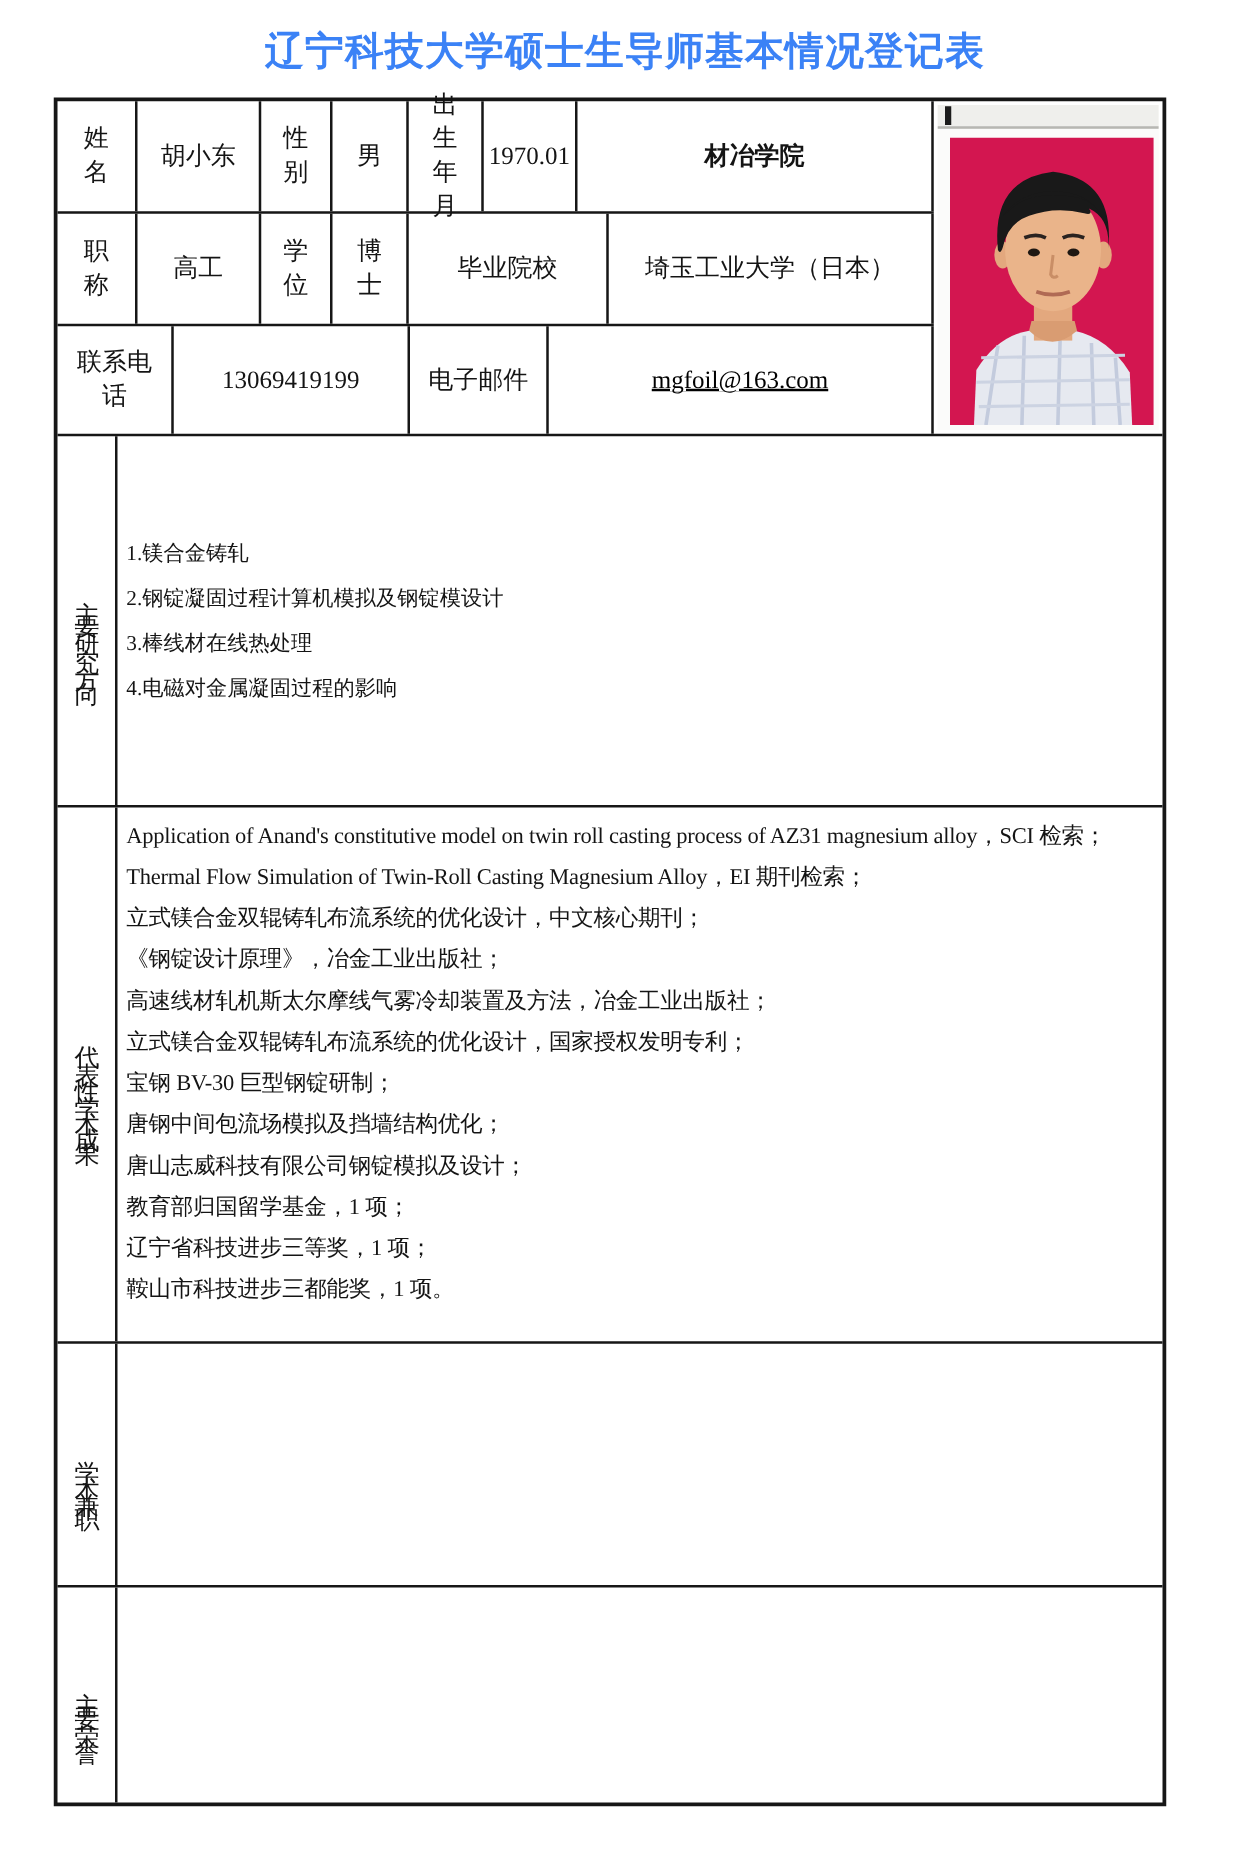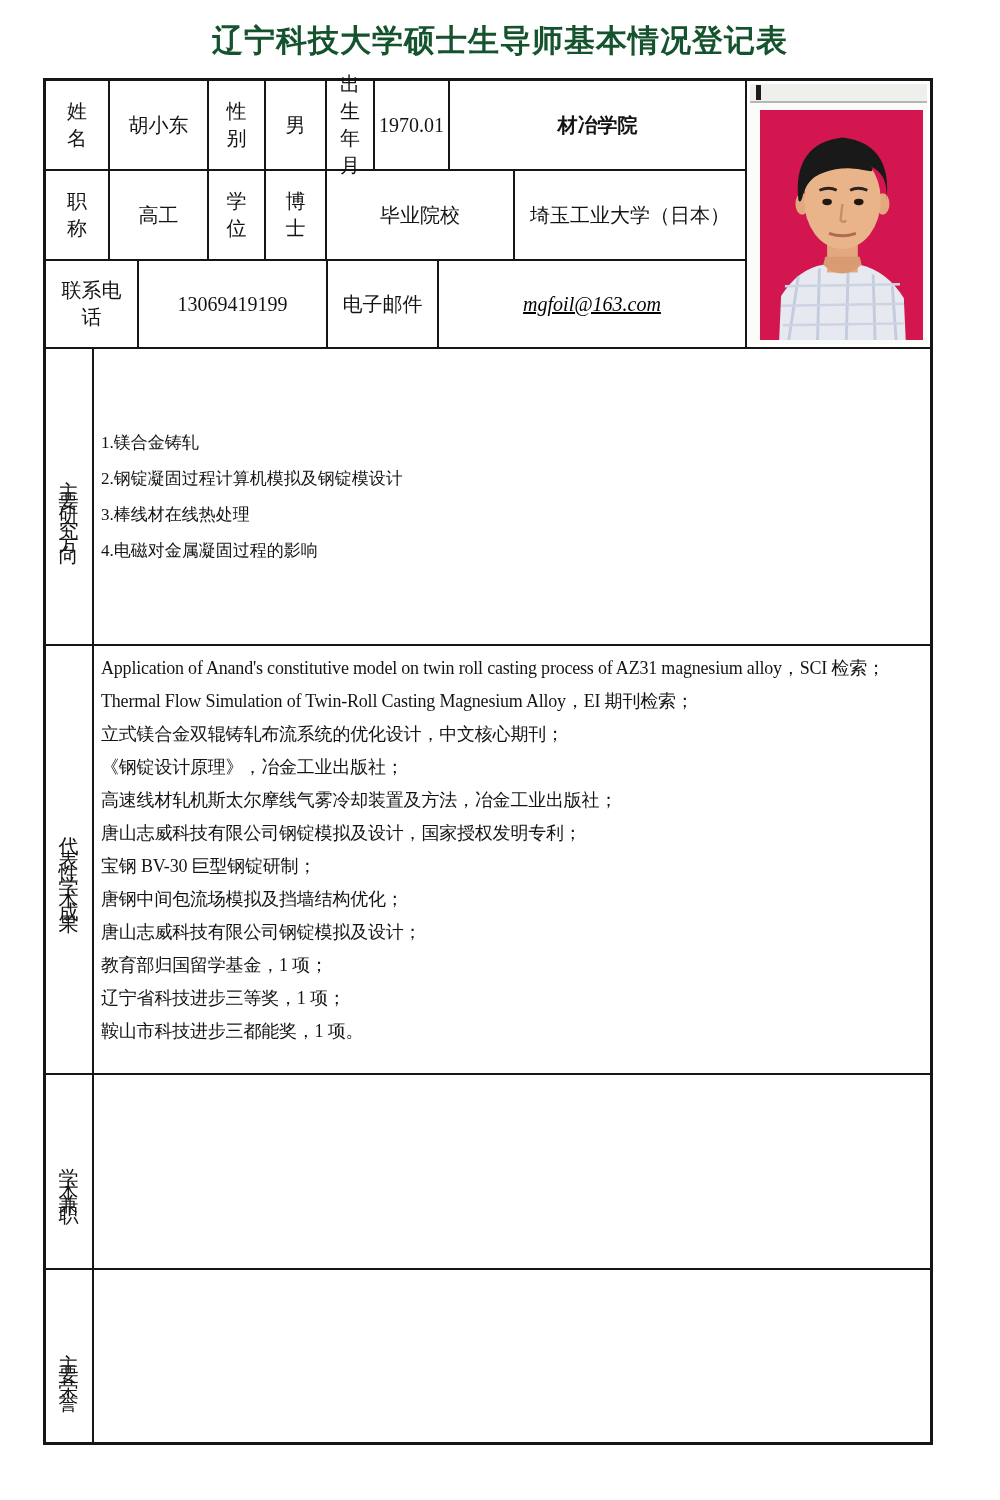--- a/index.html
+++ b/index.html
@@ -4,51 +4,51 @@
 <style>
   * { margin:0; padding:0; box-sizing:border-box; }
   html,body { background:#fff; }
   .page {
     position:relative; width:1000px; height:1500px; background:#ffffff;
     font-family:"Liberation Serif","DejaVu Serif",serif; color:#141414;
   }
   .title {
     position:absolute; top:20px; left:0; width:100%;
     text-align:center; font-family:"Liberation Sans","DejaVu Sans",sans-serif;
-    font-weight:700; font-size:31px; letter-spacing:1px; color:#14532d;
+    font-weight:700; font-size:31px; letter-spacing:1px; color:#3b82f6;
   }
   .reg-table {
     position:absolute; left:43px; top:78px; width:890px; height:1367px;
     border:3px solid #161616; display:flex; flex-direction:column; background:#fff;
   }
   .top-section { height:268px; display:flex; border-bottom:2px solid #161616; }
   .top-left { width:701px; display:flex; flex-direction:column; }
   .trow { display:flex; }
   .trow.r1, .trow.r2 { height:90px; border-bottom:2px solid #161616; }
   .trow.r3 { flex:1; }
   .cell {
     border-right:2px solid #161616;
     display:flex; align-items:center; justify-content:center;
     text-align:center; font-size:20px; line-height:1.35; padding:0 14px;
   }
   .cell.wrap2 { padding:0 12px; }
   .c-name-l,.c-title-l { width:64px; }
   .c-name-v,.c-title-v { width:99px; }
   .c-gender-l,.c-degree-l { width:57px; }
   .c-gender-v,.c-degree-v { width:61px; }
-  .c-birth-l { width:48px; }
+  .c-birth-l { width:60px; }
   .c-birth-v { width:75px;text-align:center; }
   .c-college-l { width:73px; }
   .c-college-v { flex:1;font-weight:bold; }
-  .c-school-l { width:188px; }
+  .c-school-l { width:160px; }
   .c-school-v { flex:1; }
   .c-phone-l { width:93px; }
   .c-phone-v { width:189px; }
   .c-email-l { width:111px; }
-  .c-email-v { flex:1;font-style:italic; }
+  .c-email-v { flex:1; }
   .email-link { text-decoration:underline; color:#000; cursor:pointer; }
 
   .photo-col { flex:1; padding:3px 3px; }
   .photo { position:relative; width:100%; height:100%; background:#fbfbfa; overflow:hidden; }
   .photo-strip {
     position:absolute; top:0; left:0; right:0; height:19px;
     background:#efefec; border-bottom:2px solid #b7b7b2;
   }
   .photo-mark { position:absolute; top:1px; left:6px; width:5px; height:15px; background:#1c1c1c; }
   .photo-img { position:absolute; top:26px; left:10px; right:4px; bottom:4px; }
@@ -172,21 +172,21 @@
     <div class="section achievements">
       <div class="label-col">
         <div class="v-label">代表性学术成果</div>
       </div>
       <div class="content">
         <div class="line">Application of Anand's constitutive model on twin roll casting process of AZ31 magnesium alloy，SCI 检索；</div>
         <div class="line">Thermal Flow Simulation of Twin-Roll Casting Magnesium Alloy，EI 期刊检索；</div>
         <div class="line">立式镁合金双辊铸轧布流系统的优化设计，中文核心期刊；</div>
         <div class="line">《钢锭设计原理》，冶金工业出版社；</div>
         <div class="line">高速线材轧机斯太尔摩线气雾冷却装置及方法，冶金工业出版社；</div>
-        <div class="line">唐山志威科技有限公司钢锭模拟及设计，国家授权发明专利；</div>
+        <div class="line">立式镁合金双辊铸轧布流系统的优化设计，国家授权发明专利；</div>
         <div class="line">宝钢 BV-30 巨型钢锭研制；</div>
         <div class="line">唐钢中间包流场模拟及挡墙结构优化；</div>
         <div class="line">唐山志威科技有限公司钢锭模拟及设计；</div>
         <div class="line">教育部归国留学基金，1 项；</div>
         <div class="line">辽宁省科技进步三等奖，1 项；</div>
         <div class="line">鞍山市科技进步三都能奖，1 项。</div>
       </div>
     </div>
 
     <div class="section parttime">

